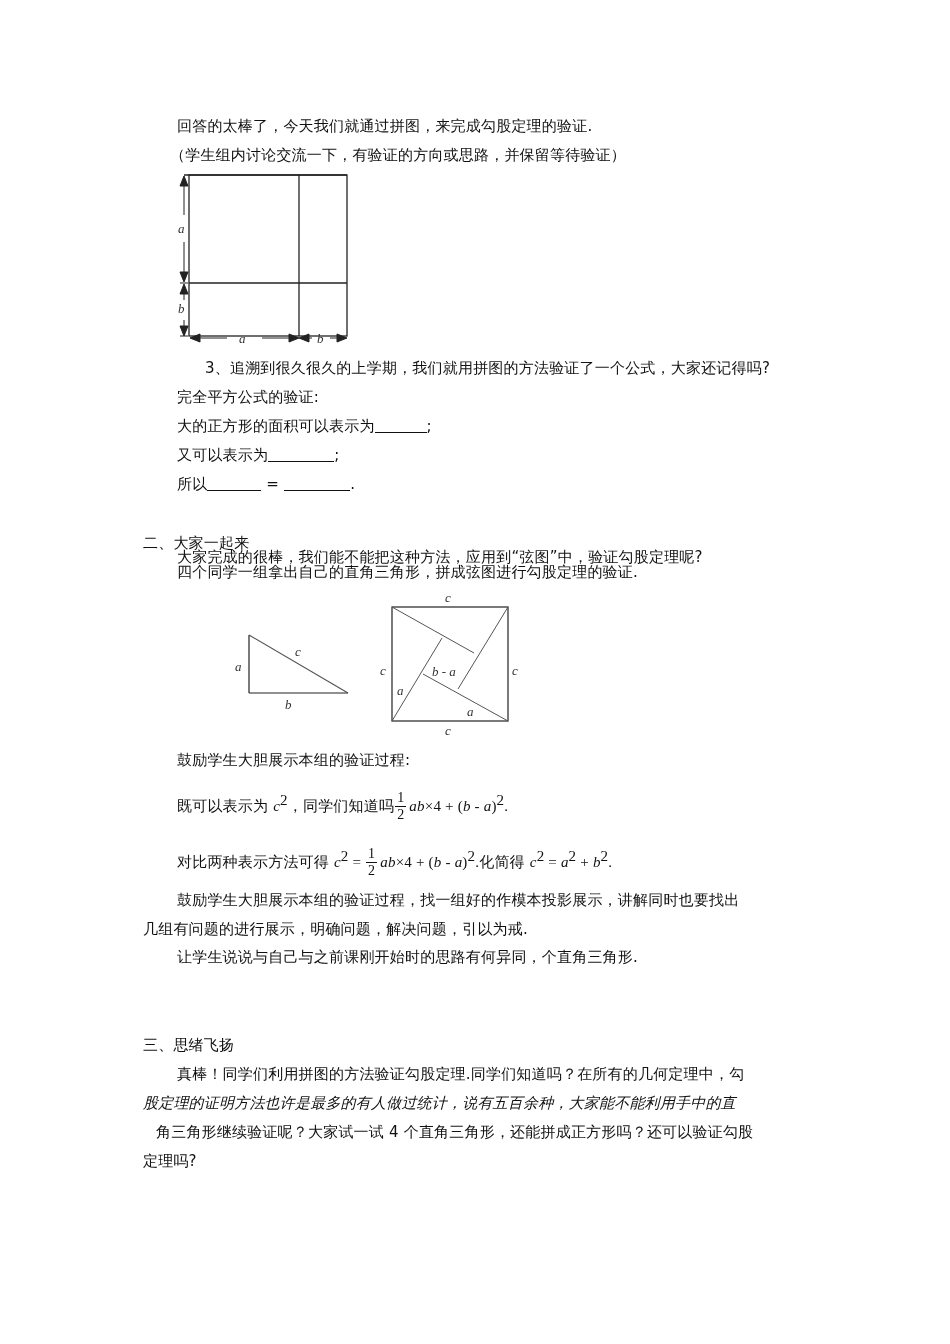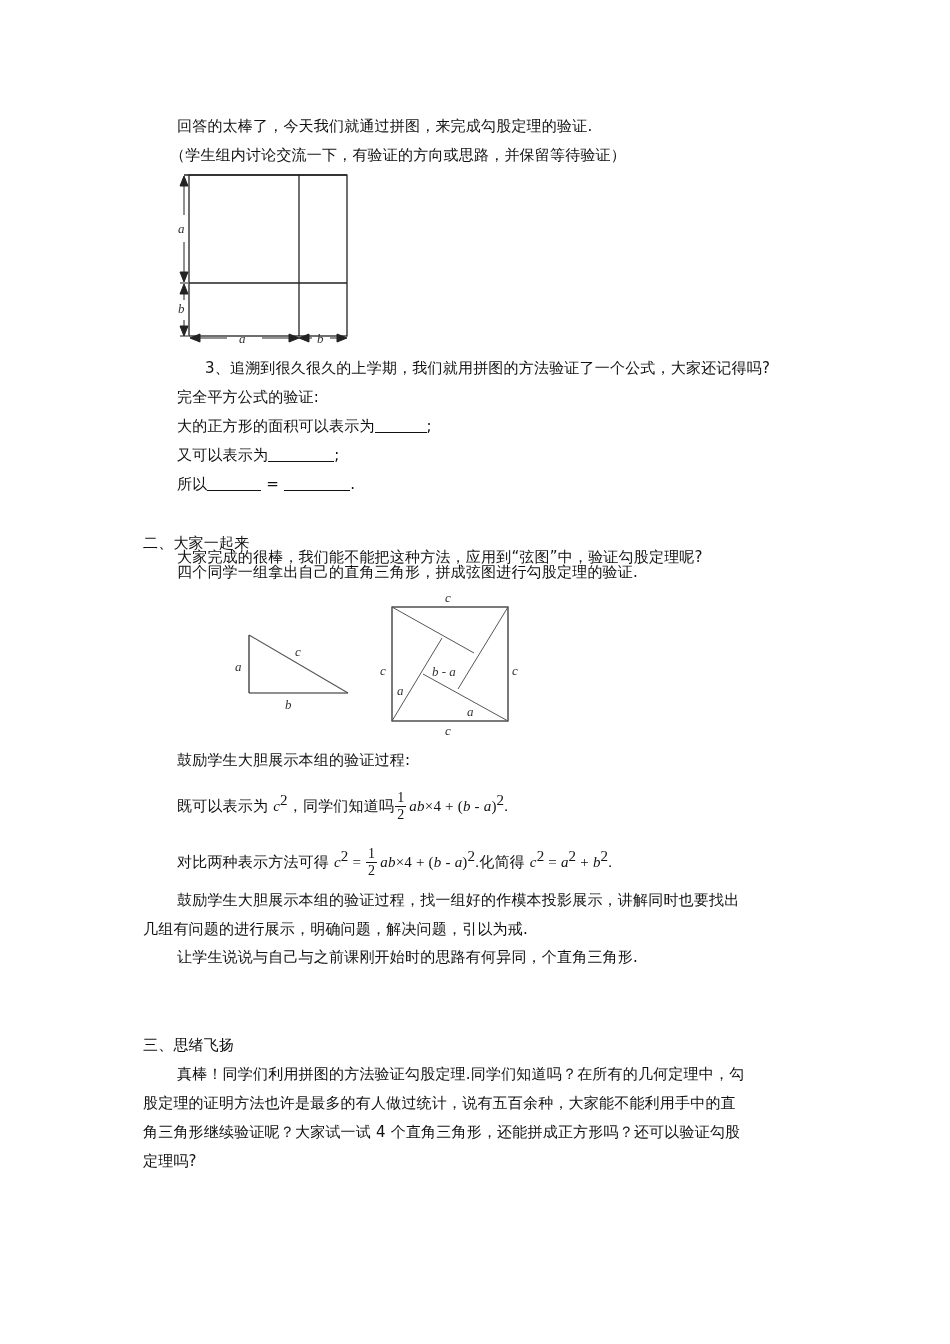--- a/index.html
+++ b/index.html
@@ -121,15 +121,15 @@
   <span class="m">c</span><sup class="mn">2</sup><span class="mn"> = </span><span class="frac"><span class="num">1</span><span class="den">2</span></span><span class="m">ab</span><span class="mn">×4 + (</span><span class="m">b</span><span class="mn"> - </span><span class="m">a</span><span class="mn">)</span><sup class="mn">2</sup><span class="mn">.</span><span>化简得</span>
   <span class="m">c</span><sup class="mn">2</sup><span class="mn"> = </span><span class="m">a</span><sup class="mn">2</sup><span class="mn"> + </span><span class="m">b</span><sup class="mn">2</sup><span class="mn">.</span>
 </div>
 
 <div class="line" style="left:177px; top:890px;">鼓励学生大胆展示本组的验证过程，找一组好的作模本投影展示，讲解同时也要找出</div>
 <div class="line" style="left:143px; top:919px;">几组有问题的进行展示，明确问题，解决问题，引以为戒.</div>
 <div class="line" style="left:177px; top:947px;">让学生说说与自己与之前课刚开始时的思路有何异同，个直角三角形.</div>
 
 <div class="line" style="left:143px; top:1035px;">三、思绪飞扬</div>
 <div class="line" style="left:177px; top:1064px;">真棒！同学们利用拼图的方法验证勾股定理.同学们知道吗？在所有的几何定理中，勾</div>
-<div class="line" style="left:143px; top:1093px;">股定理的证明方法也许是最多的有人做过统计，说有五百余种，大家能不能利用手中的直</div>
-<div class="line" style="left:143px; top:1122px;">角三角形继续验证呢？大家试一试 4 个直角三角形，还能拼成正方形吗？还可以验证勾股</div>
+<div class="line" style="left:143px; top:1093px;font-style:italic;">股定理的证明方法也许是最多的有人做过统计，说有五百余种，大家能不能利用手中的直</div>
+<div class="line" style="left:156px; top:1122px;">角三角形继续验证呢？大家试一试 4 个直角三角形，还能拼成正方形吗？还可以验证勾股</div>
 <div class="line" style="left:143px; top:1151px;">定理吗?</div>
 
 </body></html>

